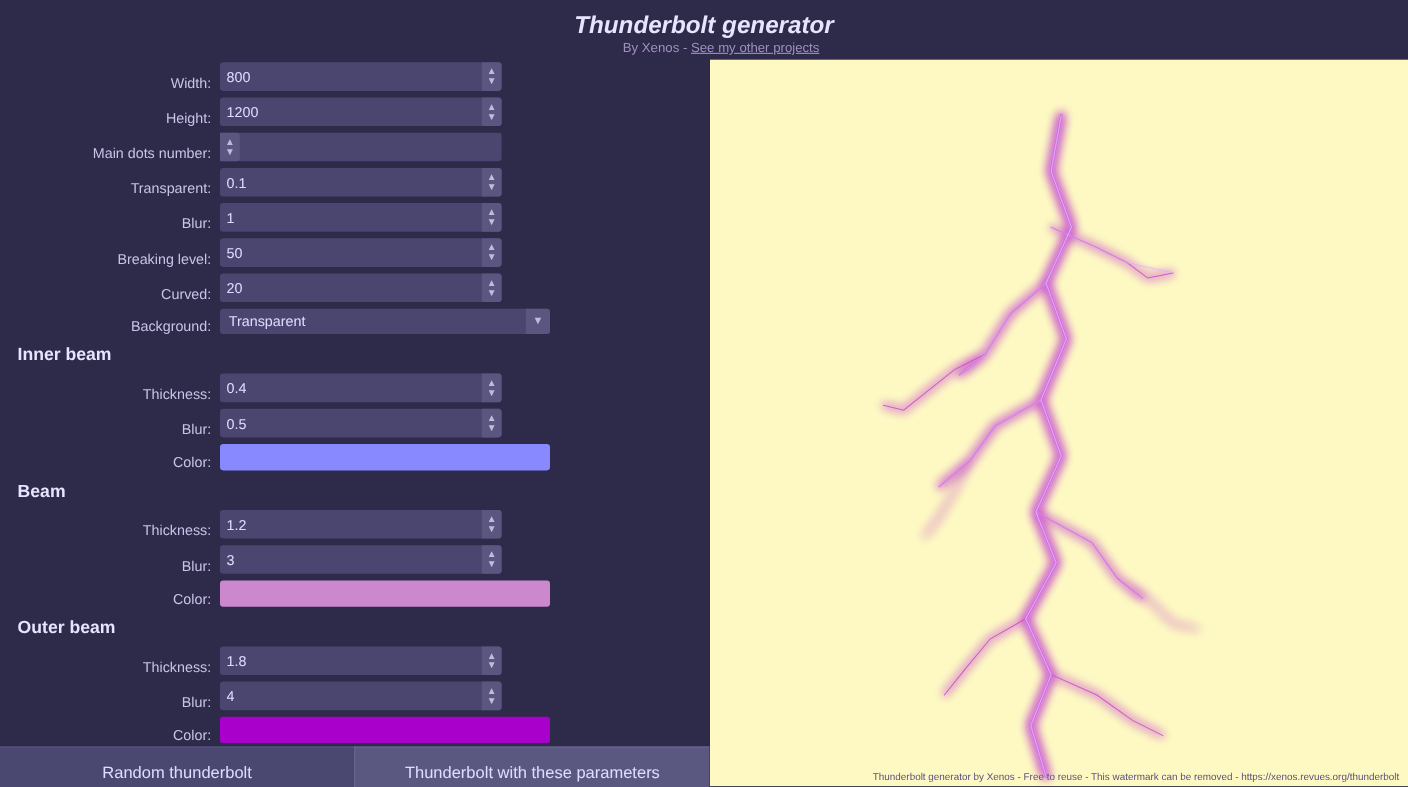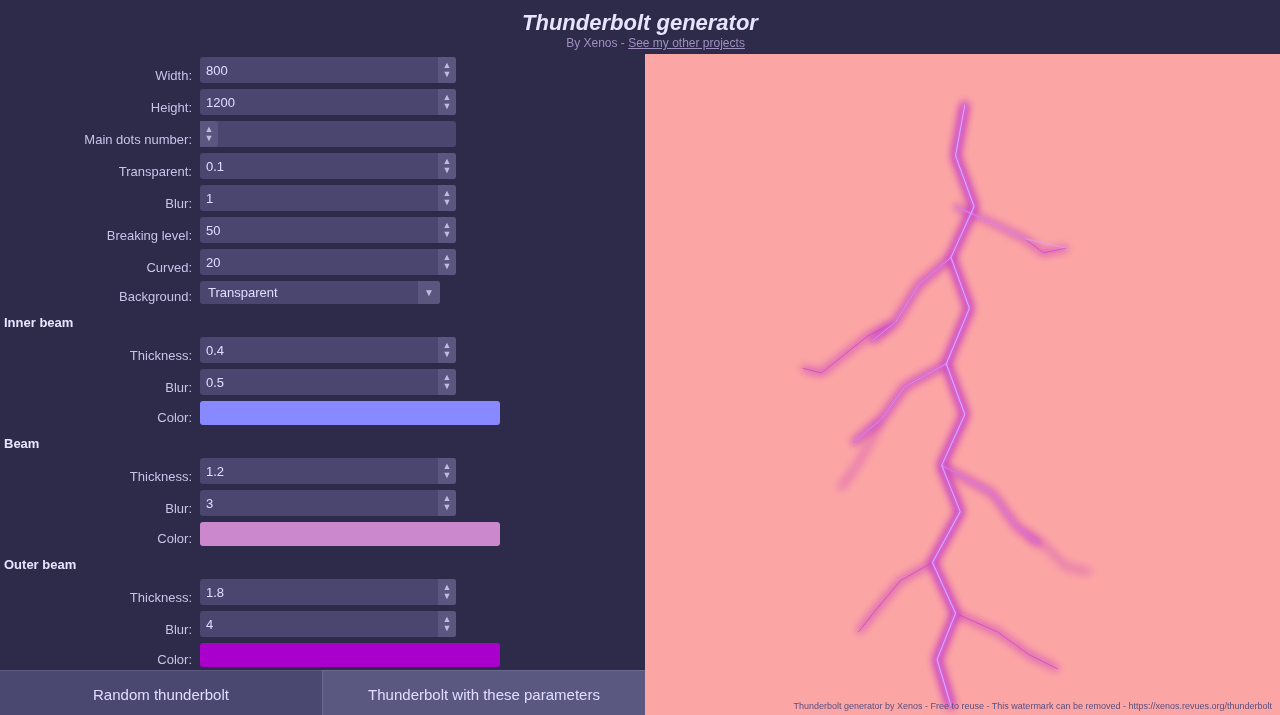--- a/index.html
+++ b/index.html
@@ -41,21 +41,21 @@
     }
     .controls-panel {
       width: 645px;
       min-width: 645px;
       background: #2d2a4a;
       overflow-y: auto;
       padding-bottom: 0;
     }
     .preview-panel {
       flex: 1;
-      background: #fca5a5;
+      background: #fef9c3;
       position: relative;
       overflow: hidden;
       text-decoration: underline;
     }
     .watermark {
       position: absolute;
       bottom: 4px;
       right: 8px;
       font-size: 9px;
       color: #5a5080;
@@ -107,21 +107,21 @@
       height: 26px;
       border-radius: 0 3px 3px 0;
       font-size: 9px;
       padding: 0 2px;
     }
     .spin-btn span {
       line-height: 1;
     }
     .select-wrap {
       position: relative;
-      width: 240px;
+      width: 300px;
     }
     .custom-select {
       width: 100%;
       background: #4a4670;
       color: #e0dcff;
       border: none;
       padding: 4px 24px 4px 8px;
       font-size: 13px;
       appearance: none;
       -webkit-appearance: none;
@@ -139,23 +139,24 @@
       display: flex;
       align-items: center;
       justify-content: center;
       border-radius: 0 3px 3px 0;
       pointer-events: none;
       color: #c0bcdc;
       font-size: 10px;
     }
     .section-title {
       color: #e8e4ff;
-      font-size: 13px;
+      font-size: 16px;
       font-weight: bold;
       padding: 8px 0 4px 4px;
+      margin-left: 12px;
     }
     .footer-buttons {
       display: flex;
       height: 48px;
     }
     .btn-random {
       flex: 1;
       background: #4a4870;
       color: #e0dcff;
       border: none;

